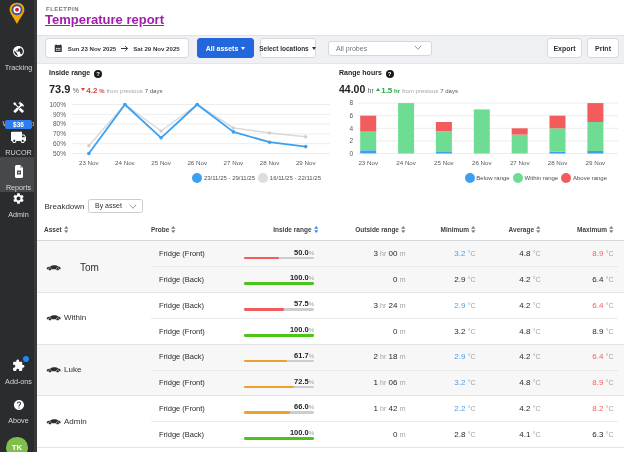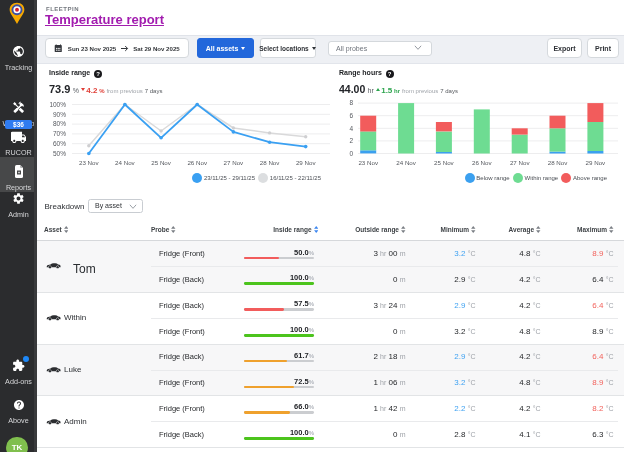--- a/index.html
+++ b/index.html
@@ -292,21 +292,21 @@
         <path d="M0 3.2 L2.5 0 L5 3.2 Z" fill="#7a7e84"></path>
         <path d="M0 4.8 L2.5 8 L5 4.8 Z" fill="#7a7e84"></path>
       </svg></div>
   <div class="th" style="right:10.5px; top:225.5px; display:flex; gap:2px; align-items:center;">Maximum <svg width="4.5" height="7" viewBox="0 0 5 8" style="flex:none;">
         <path d="M0 3.2 L2.5 0 L5 3.2 Z" fill="#7a7e84"></path>
         <path d="M0 4.8 L2.5 8 L5 4.8 Z" fill="#7a7e84"></path>
       </svg></div>
   <div class="abs" style="left:36px; top:239.5px; width:588px; height:1px; background:#d6d8db;"></div>
   <div class="abs" style="left:37px; top:240.5px; width:587px; height:51.6px; background:#f7f7f8;"></div>
   <div class="abs" style="left:37px; top:343.7px; width:587px; height:51.6px; background:#f7f7f8;"></div>
-  <div class="abs" style="left:46px; top:261.8px; display:flex; gap:12px; font-size:12px; color:#2b2e32;">
+  <div class="abs" style="left:46px; top:261.8px; display:flex; align-items:center; gap:19px; font-size:10px; color:#2b2e32;">
       <svg width="15" height="7" viewBox="0 0 32 14" style="flex:none;">
         <path d="M1.5 9.5 Q1.5 6.5 4.5 6 L9.5 5 Q12.5 2 16 2 L19.5 2 Q23.5 2 25.8 5 L28.8 5.6 Q31 6.2 31 8.5 L31 10.5 L28.2 10.5 A3.4 3.4 0 0 0 21.4 10.5 L11.8 10.5 A3.4 3.4 0 0 0 5 10.5 L1.5 10.5 Z" fill="#2b2d30"></path>
         <circle cx="8.4" cy="10.5" r="2.6" fill="#2b2d30"></circle>
         <circle cx="24.8" cy="10.5" r="2.6" fill="#2b2d30"></circle>
       </svg>
       <span>Tom</span>
     </div>
   <div class="cell" style="left:151px; top:249.2px;">Fridge (Front)</div>
   <div class="abs" style="right:310px; top:247.5px; font-size:7.5px; font-weight:bold; color:#222428;">50.0<span style="font-size:6px; color:#b2b6bd; font-weight:bold;">%</span></div>
   <div class="bar-track" style="left:243.5px; top:256.5px;">

